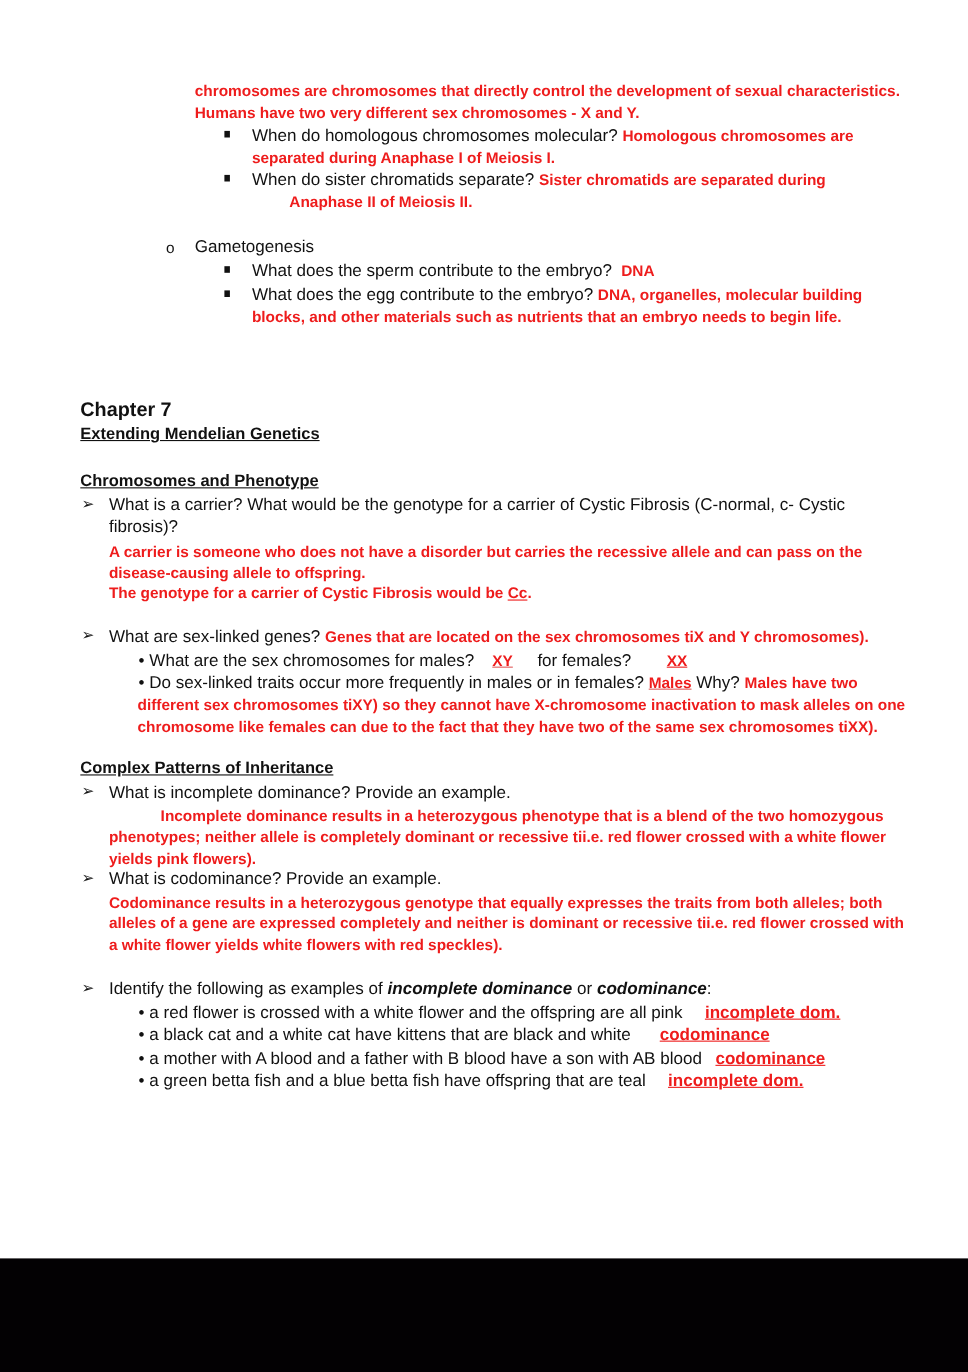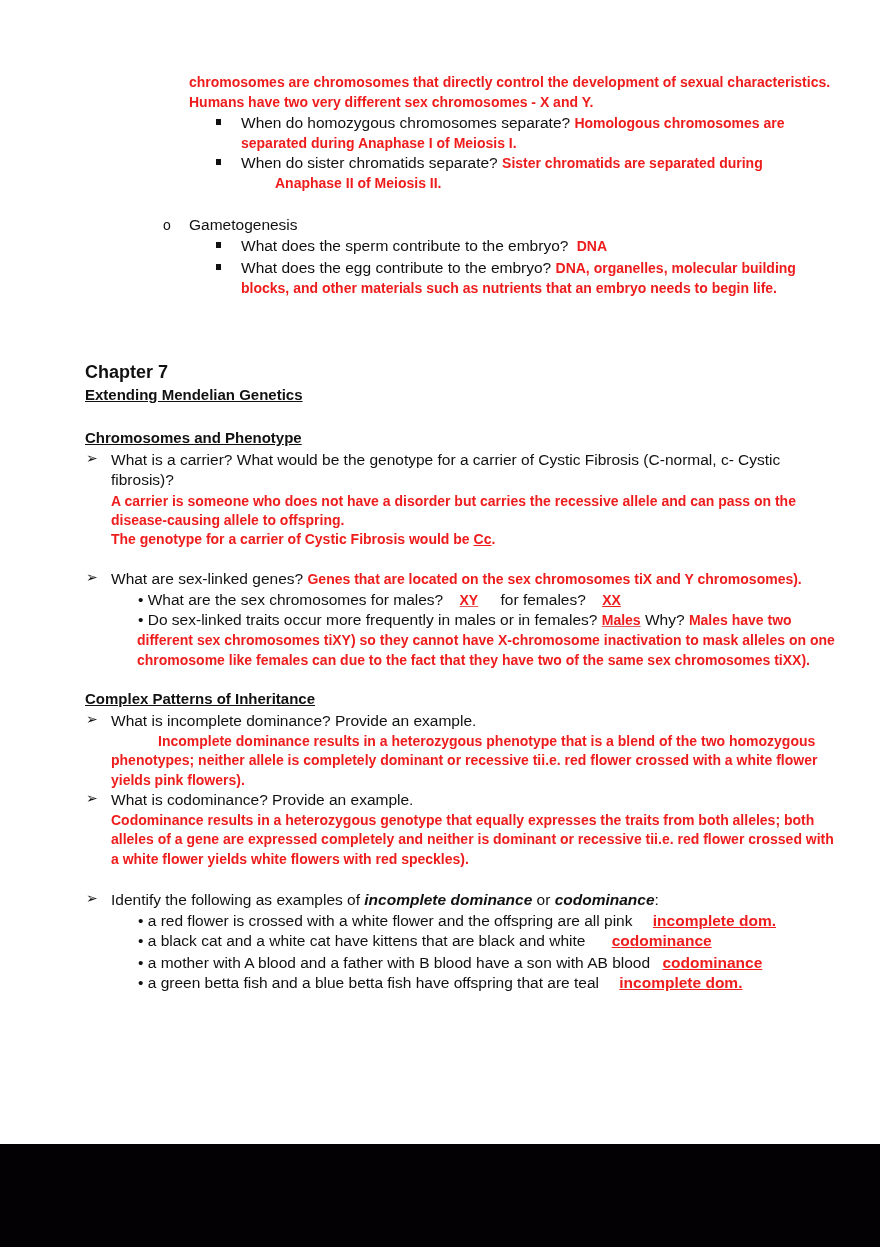--- a/index.html
+++ b/index.html
@@ -1,20 +1,20 @@
 <!DOCTYPE html>
 <html><head>
 <meta charset="utf-8">
 <style>
   html, body { margin:0; padding:0; }
   body {
     width:880px; height:1247px; background:#ffffff; position:relative; overflow:hidden;
     font-family:"Liberation Sans", "DejaVu Sans", sans-serif; color:#111;
   }
-  .page { position:absolute; left:12px; top:0; width:760px; height:1144px; background:#fff; }
+  .page { position:absolute; left:0; top:0; width:760px; height:1144px; background:#fff; }
   .blackbar { position:absolute; left:0; top:1144px; width:880px; height:103px; background:#030103; }
   .line { position:absolute; white-space:nowrap; font-size:15.5px; line-height:20px; }
   .ans { color:#ee1c1c; font-weight:bold; font-size:14px; }
   .q { color:#111; }
   .ul-red { text-decoration:underline; text-decoration-color:#ee1c1c; }
   .ul-wavy { text-decoration:underline; text-decoration-color:#e25a5a; }
   .bullet-sq { position:absolute; width:5px; height:6px; background:#111; }
   .bullet-o { position:absolute; font-size:14px; }
   .arrow { position:absolute; font-size:14px; }
   .h-chapter { font-weight:bold; font-size:18px; }
@@ -25,21 +25,21 @@
 </head>
 <body>
 
 <div class="page">
 
   <div class="line ans" style="left:177px; top:72px;">chromosomes are chromosomes that directly control the development of sexual characteristics.</div>
   <div class="line ans" style="left:177px; top:92px;">Humans have two very different sex chromosomes - X and Y.</div>
 
   <span class="bullet-sq" style="left:204px; top:119px;"></span>
   <div class="line" style="left:229px; top:113px;">
-    <span class="q">When do homozygous chromosomes separate?</span>
+    <span class="q">When do homologous chromosomes molecular?</span>
     <span class="ans">Homologous chromosomes are</span>
   </div>
   <div class="line ans" style="left:229px; top:133px;">separated during Anaphase I of Meiosis I.</div>
 
   <span class="bullet-sq" style="left:204px; top:159px;"></span>
   <div class="line" style="left:229px; top:153px;">
     <span class="q">When do sister chromatids separate?</span>
     <span class="ans">Sister chromatids are separated during</span>
   </div>
   <div class="line ans" style="left:229px; top:173px;margin-left:34px;">Anaphase II of Meiosis II.</div>
@@ -76,21 +76,21 @@
 
   <span class="arrow" style="left:74px; top:569px;">➢</span>
   <div class="line" style="left:99px; top:569px;">
     <span class="q">What are sex-linked genes?</span>
     <span class="ans">Genes that are located on the sex chromosomes tiX and Y chromosomes).</span>
   </div>
   <div class="line" style="left:126px; top:590px;">
     <span class="q">• What are the sex chromosomes for males?</span>
     <span class="ans ul-wavy" style="margin-left:12px;">XY</span>
     <span class="q" style="margin-left:18px;">for females?</span>
-    <span class="ans ul-wavy" style="margin-left:12px;text-decoration:underline;">XX</span>
+    <span class="ans ul-wavy" style="margin-left:28px;text-decoration:underline;">XX</span>
   </div>
   <div class="line" style="left:126px; top:610px;">
     <span class="q">• Do sex-linked traits occur more frequently in males or in females?</span>
     <span class="ans ul-wavy">Males</span>
     <span class="q">Why?</span>
     <span class="ans">Males have two</span>
   </div>
   <div class="line ans" style="left:125px; top:630px;">different sex chromosomes tiXY) so they cannot have X-chromosome inactivation to mask alleles on one</div>
   <div class="line ans" style="left:125px; top:650px;text-align:right;">chromosome like females can due to the fact that they have two of the same sex chromosomes tiXX).</div>
 

